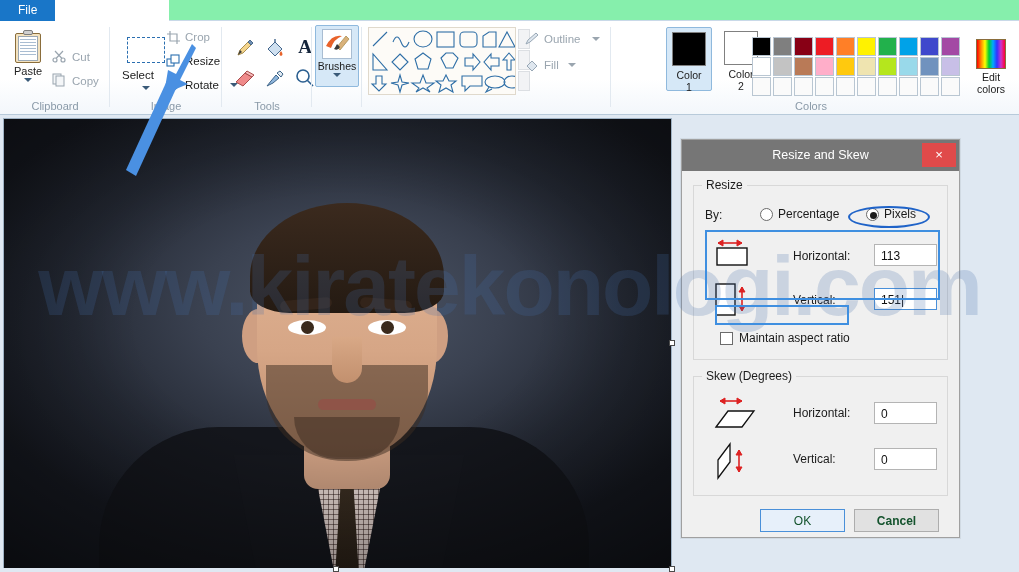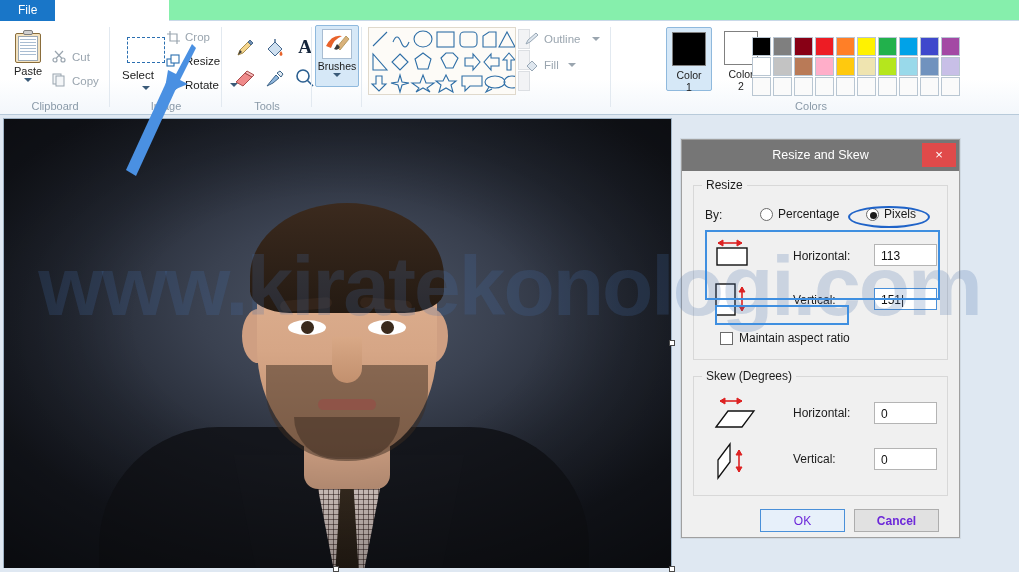--- a/index.html
+++ b/index.html
@@ -224,21 +224,21 @@
   .radio.checked .dot:after {
     content:""; position:absolute; left:3px; top:3px; width:7px; height:7px;
     background:#1b1b1b; border-radius:50%;
   }
   .radio span.t { position:absolute; left:18px; top:0; white-space:nowrap; }
   .chk { position:absolute; font-size:12px; color:#1b1b1b; }
   .chk .bx { position:absolute; left:0; top:1px; width:13px; height:13px; border:1px solid #6b6b6b; background:#fff; }
   .chk span.t { position:absolute; left:19px; top:0; white-space:nowrap; }
   .btn {
     position:absolute; width:85px; height:23px; background:#e1e1e1;
-    border:1px solid #adadad; font-size:12px; color:#6d28d9;
+    border:1px solid #adadad; font-size:12px; color:#14532d;
     text-align:center; line-height:22px; cursor:pointer;
   }
   .btn.default { background:#e7f0fa; border:1px solid #4a90d9; }
 
   
   .anno-box { position:absolute; border:2px solid #3f8fe0; z-index:8; pointer-events:none; }
   .anno-ell { position:absolute; border:2px solid #1f63c8; border-radius:50%; z-index:8; pointer-events:none;}
 
   
   .statusbar { position:absolute; left:0; top:568px; width:1019px; height:4px; background:#dfe8f2; }
@@ -486,20 +486,25 @@
         <span class="lbl">Color</span>
         <span class="lbl">2</span>
       </div>
 
       <div class="palette" style="left:86px;top:16px;" id="palette">
           <div class="pal-row"><span class="swatch" style="background: rgb(0, 0, 0);"></span><span class="swatch" style="background: rgb(127, 127, 127);"></span><span class="swatch" style="background: rgb(136, 0, 21);"></span><span class="swatch" style="background: rgb(237, 28, 36);"></span><span class="swatch" style="background: rgb(255, 127, 39);"></span><span class="swatch" style="background: rgb(255, 242, 0);"></span><span class="swatch" style="background: rgb(34, 177, 76);"></span><span class="swatch" style="background: rgb(0, 162, 232);"></span><span class="swatch" style="background: rgb(63, 72, 204);"></span><span class="swatch" style="background: rgb(163, 73, 164);"></span></div>
           <div class="pal-row"><span class="swatch" style="background: rgb(255, 255, 255);"></span><span class="swatch" style="background: rgb(195, 195, 195);"></span><span class="swatch" style="background: rgb(185, 122, 87);"></span><span class="swatch" style="background: rgb(255, 174, 201);"></span><span class="swatch" style="background: rgb(255, 201, 14);"></span><span class="swatch" style="background: rgb(239, 228, 176);"></span><span class="swatch" style="background: rgb(181, 230, 29);"></span><span class="swatch" style="background: rgb(153, 217, 234);"></span><span class="swatch" style="background: rgb(112, 146, 190);"></span><span class="swatch" style="background: rgb(200, 191, 231);"></span></div>
           <div class="pal-row"><span class="swatch" style="background: rgb(250, 250, 250);"></span><span class="swatch" style="background: rgb(250, 250, 250);"></span><span class="swatch" style="background: rgb(250, 250, 250);"></span><span class="swatch" style="background: rgb(250, 250, 250);"></span><span class="swatch" style="background: rgb(250, 250, 250);"></span><span class="swatch" style="background: rgb(250, 250, 250);"></span><span class="swatch" style="background: rgb(250, 250, 250);"></span><span class="swatch" style="background: rgb(250, 250, 250);"></span><span class="swatch" style="background: rgb(250, 250, 250);"></span><span class="swatch" style="background: rgb(250, 250, 250);"></span></div>
         </div>
 
+      <div class="editcolors" style="left:302px;top:18px;">
+        <div class="ec-sw"></div>
+        <span class="lbl">Edit</span>
+        <span class="lbl">colors</span>
+      </div>
 
       <div class="group-label" style="left:0;width:290px;">Colors</div>
     </div>
   </div>
 
   <div class="canvas-area">
     <div class="photo">
       <div class="man">
         <div class="m-suit"></div>
         <div class="m-shirt"></div>

